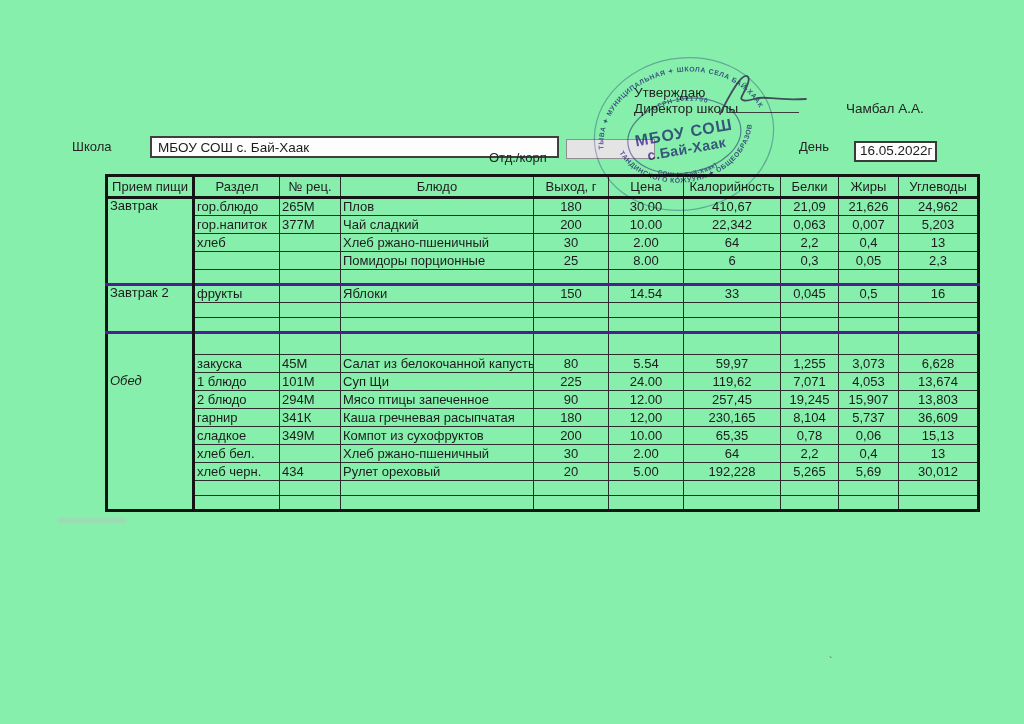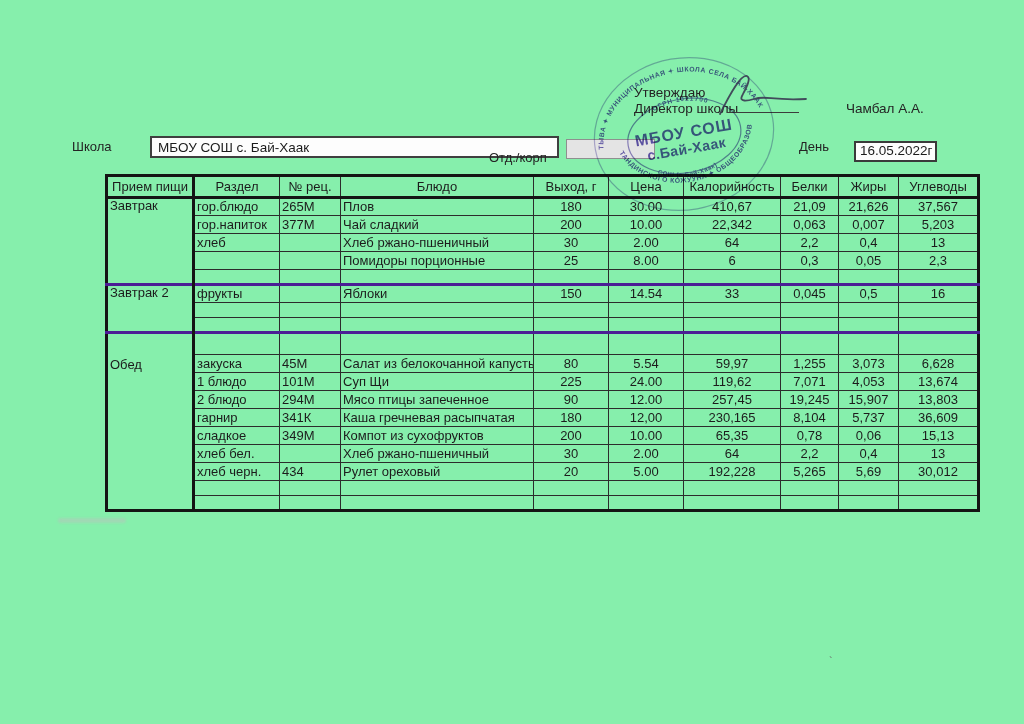--- a/index.html
+++ b/index.html
@@ -52,21 +52,21 @@
   table.menu thead th{font-weight:400;text-align:center;border-bottom:3px solid #141414;}
   table.menu thead th:first-child{border-right:3px solid #141414;}
   table.menu tbody tr{height:18px;}
   table.menu tbody tr.empty-row{height:15px;}
   table.menu tbody.section-2 tr.row-0{height:22px;}
   table.menu tbody tr:first-child td{border-top:3px solid #4c1d95;}
   .meal-cell{
     text-align:left;vertical-align:top;font-size:13.5px;
     padding:2px 2px 0 4px;border-right:3px solid #141414 !important;
   }
-  table.menu tbody.section-2 .meal-cell{padding-top:24px;}
+  table.menu tbody.section-2 .meal-cell{padding-top:40px;font-style:italic;}
   .c-left{text-align:left;padding-left:4px;}
   .c-num{text-align:center;}
 
   
   .smudge{background:rgba(190,190,190,0.45);border-radius:3px;filter:blur(1px);}
   .tick-mark{font-size:11px;color:#6a6a6a;}
 </style>
 </head>
 <body>
 
@@ -143,21 +143,21 @@
           <tr class="row-0">
             <td rowspan="5" class="meal-cell">Завтрак</td>
             <td class="c-left">гор.блюдо</td>
             <td class="c-left">265М</td>
             <td class="c-left">Плов</td>
             <td class="c-num">180</td>
             <td class="c-num">30.00</td>
             <td class="c-num">410,67</td>
             <td class="c-num">21,09</td>
             <td class="c-num">21,626</td>
-            <td class="c-num">37,567</td>
+            <td class="c-num">24,962</td>
           </tr>
           <tr class="row-1">
             <td class="c-left">гор.напиток</td>
             <td class="c-left">377М</td>
             <td class="c-left">Чай сладкий</td>
             <td class="c-num">200</td>
             <td class="c-num">10.00</td>
             <td class="c-num">22,342</td>
             <td class="c-num">0,063</td>
             <td class="c-num">0,007</td>

